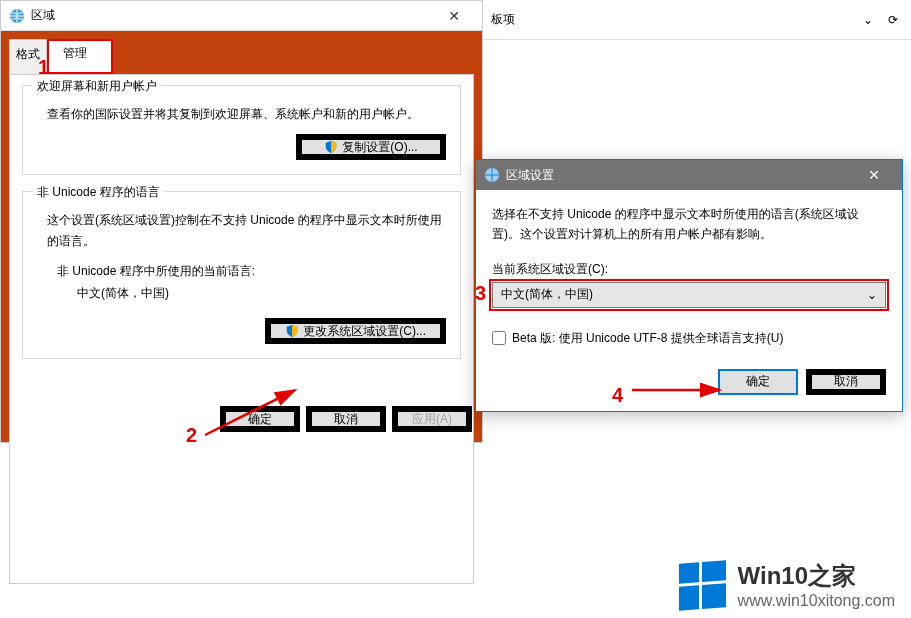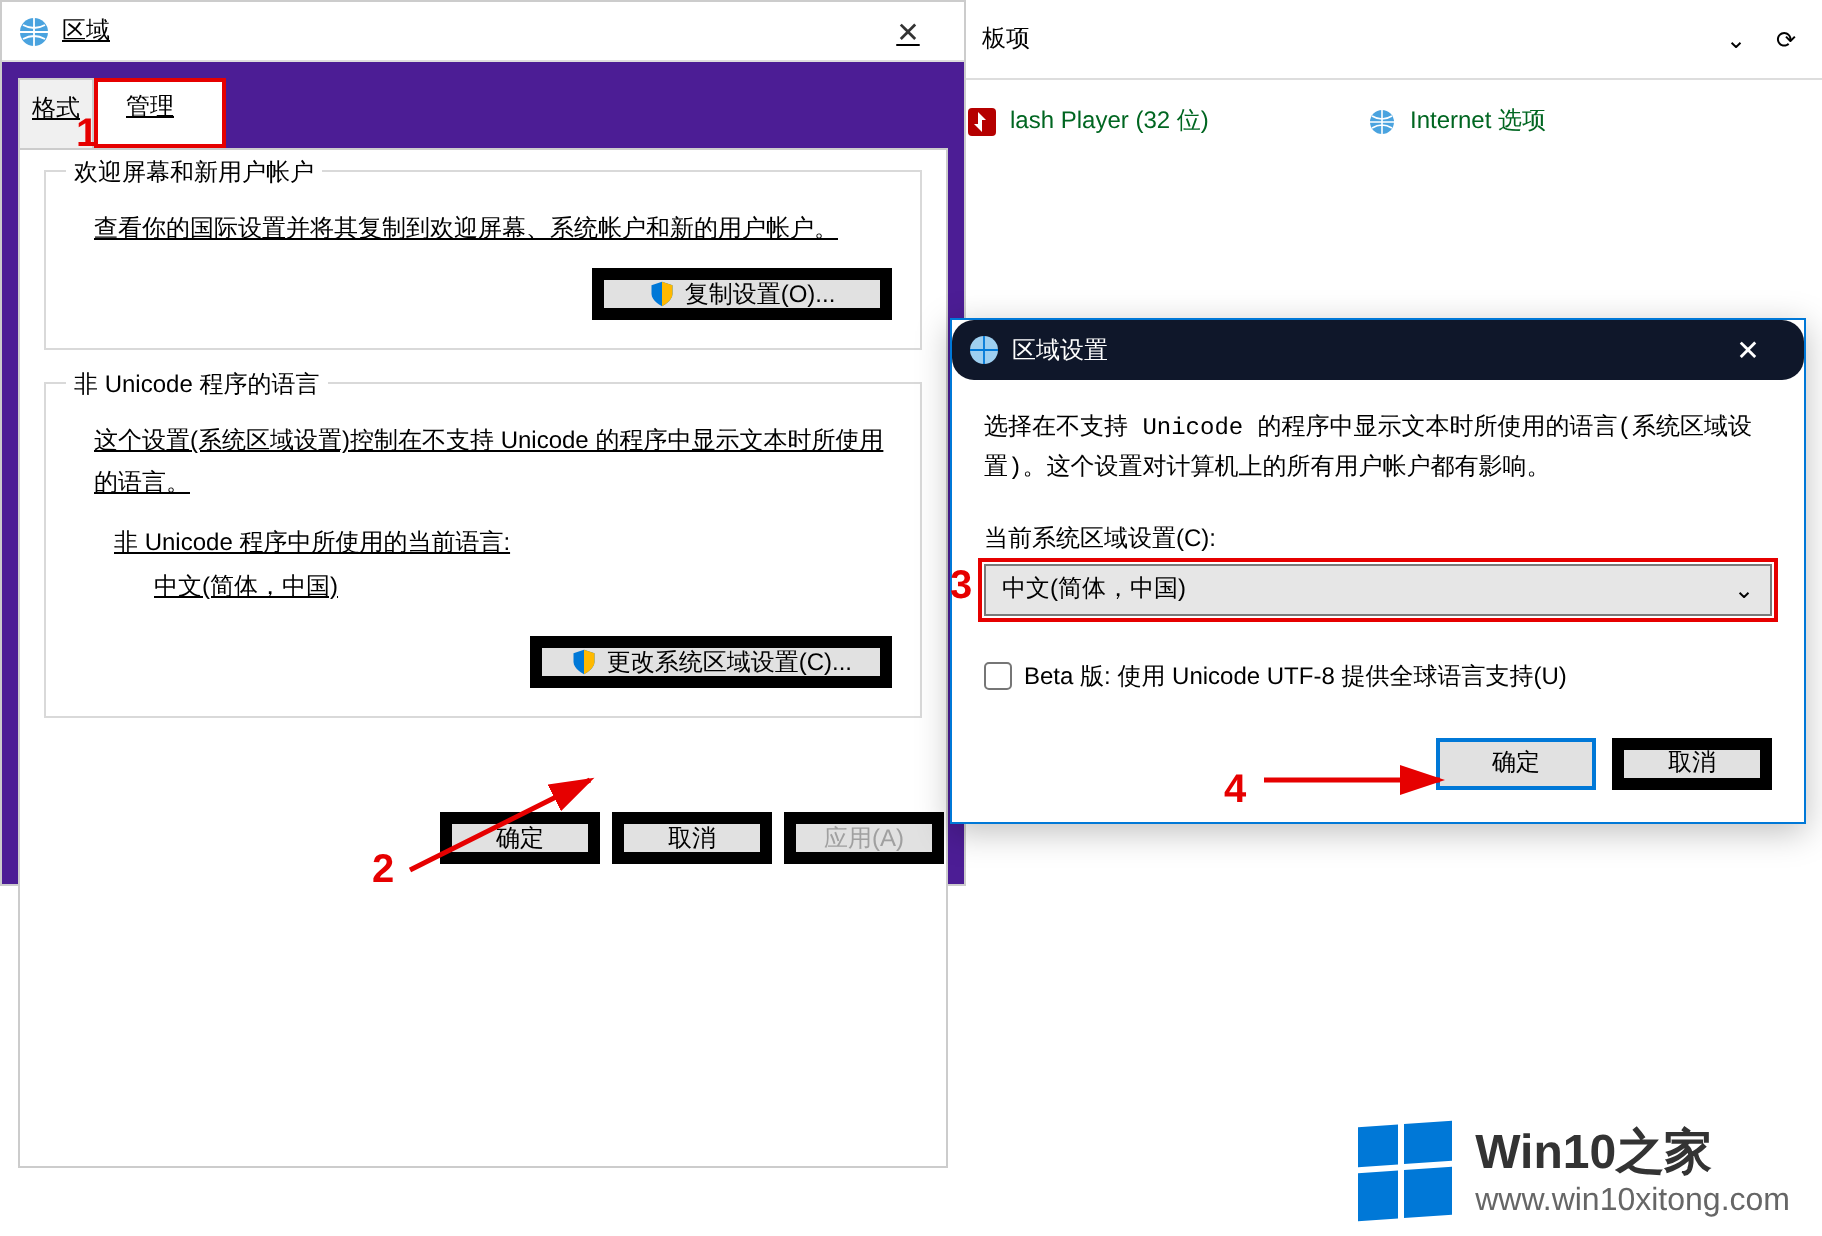--- a/index.html
+++ b/index.html
@@ -1,19 +1,19 @@
 <!DOCTYPE html>
 <html><head>
 <meta charset="utf-8">
 <style>
 * { box-sizing: border-box; margin: 0; padding: 0; font-family: "Microsoft YaHei", "Segoe UI", sans-serif; font-size: 12px; }
 body { width: 911px; height: 618px; background: #fff; position: relative; overflow: hidden; }
 
 
-.region-dialog { position: absolute; left: 0; top: 0; width: 483px; height: 443px; background: #4c1d95; border: 1px solid #ccc; text-decoration: underline; }
+.region-dialog { position: absolute; left: 0; top: 0; width: 483px; height: 443px; background: #c2410c; border: 1px solid #ccc; }
 .region-titlebar { height: 30px; display: flex; align-items: center; padding: 0 8px; background: #fff; border-bottom: 1px solid #ddd; }
 .region-titlebar .globe-icon { width: 16px; height: 16px; margin-right: 6px; }
 .region-titlebar .title { flex: 1; }
 .region-titlebar .close { width: 40px; text-align: center; font-size: 14px; color: #333; cursor: pointer; }
 
 .tabs { display: flex; margin: 8px 8px 0 8px; position: relative; }
 .tab { padding: 6px 6px; border: 1px solid #ccc; background: #f0f0f0; border-bottom: none; cursor: pointer; }
 .tab.active { background: #fff; }
 .tab.highlight { border: 2.5px solid #e60000; padding: 4px 24px 10px 14px; }
 .tab-body { margin: 0 8px 8px 8px; background: #fff; border: 1px solid #ccc; padding: 10px 12px; height: 510px; position: relative; }
@@ -38,26 +38,26 @@
 .cp-toolbar .search { width: 130px; height: 22px; border: 1px solid #ccc; padding: 0 6px; color: #888; display: flex; align-items: center; }
 .cp-viewrow { text-align: right; padding: 12px 18px; }
 .cp-viewrow a { color: #0066cc; text-decoration: none; cursor: pointer; }
 .cp-items { display: flex; padding: 8px 0 0 0; }
 .cp-col { width: 200px; }
 .cp-item { display: flex; align-items: center; color: #006621; padding: 4px 0; gap: 6px; cursor: pointer; }
 .cp-icon { width: 16px; height: 16px; }
 
 
 .locale-dialog { position: absolute; left: 475px; top: 159px; width: 428px; background: #fff; border: 1px solid #0078d7; box-shadow: 0 4px 16px rgba(0,0,0,0.25); }
-.locale-title { height: 30px; background: #0f172a; color: #fff; display: flex; align-items: center; padding: 0 8px; border-radius: 11px; }
+.locale-title { height: 30px; background: #737373; color: #fff; display: flex; align-items: center; padding: 0 8px; }
 .locale-title .globe-icon { width: 16px; height: 16px; margin-right: 6px; }
 .locale-title .title { flex: 1; }
 .locale-title .close { width: 40px; text-align: center; font-size: 14px; cursor: pointer; }
 .locale-body { padding: 14px 16px 16px 16px; }
-.locale-body .desc { line-height: 1.7; margin-bottom: 16px; font-family: Liberation Mono, monospace; }
+.locale-body .desc { line-height: 1.7; margin-bottom: 16px; }
 .locale-body .label { margin-bottom: 4px; }
 .locale-select { width: 100%; height: 26px; border: 1px solid #7a7a7a; background: #e6e6e6; display: flex; align-items: center; padding: 0 8px; justify-content: space-between; cursor: pointer; }
 .locale-select.highlight { outline: 2.5px solid #e60000; outline-offset: 1px; }
 .checkbox-row { display: flex; align-items: center; gap: 6px; margin: 22px 0 22px 0; }
 .checkbox-row input { width: 14px; height: 14px; }
 .locale-buttons { display: flex; justify-content: flex-end; gap: 8px; }
 .locale-buttons .win-button { min-width: 80px; }
 .win-button.default { border: 2px solid #0078d7; }
 
 
@@ -74,40 +74,20 @@
 .shield-icon { display: inline-block; width: 14px; height: 14px; }
 </style>
 </head>
 <body>
 
 <div class="cp-bg">
   <div class="cp-toolbar">
     <span class="crumb">板项</span>
     <span>⌄</span>
     <span class="refresh">⟳</span>
-  </div>
-  <div class="cp-items">
-    <div class="cp-col">
-      <div class="cp-item">
-        <svg class="cp-icon" viewBox="0 0 16 16">
-            <rect x="1" y="1" width="14" height="14" rx="2" fill="#b50000"></rect>
-            <path d="M6 3 L6 9 L4 9 L8 13 L8 7 L10 7 Z" fill="#fff"></path>
-          </svg>
-        <span>lash Player (32 位)</span>
-      </div>
-    </div>
-    <div class="cp-col">
-      <div class="cp-item">
-        <svg class="cp-icon" viewBox="0 0 16 16">
-            <circle cx="8" cy="8" r="6" fill="#4aa3df"></circle>
-            <path d="M2 8 h12 M8 2 v12 M3 5 q5 3 10 0 M3 11 q5 -3 10 0" stroke="#fff" stroke-width="0.8" fill="none"></path>
-          </svg>
-        <span>Internet 选项</span>
-      </div>
-    </div>
   </div>
 </div>
 
 <div class="region-dialog">
   <div class="region-titlebar">
     <svg class="globe-icon" viewBox="0 0 16 16">
         <circle cx="8" cy="8" r="7" fill="#4aa3df"></circle>
         <path d="M1 8 h14 M8 1 v14 M2.5 4.5 q5.5 3 11 0 M2.5 11.5 q5.5 -3 11 0" stroke="#fff" stroke-width="0.9" fill="none"></path>
       </svg>
     <span class="title">区域</span>

